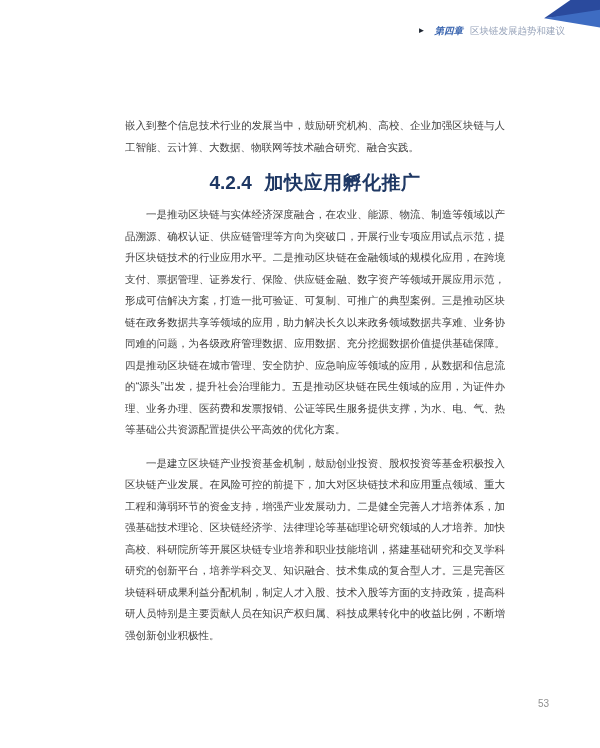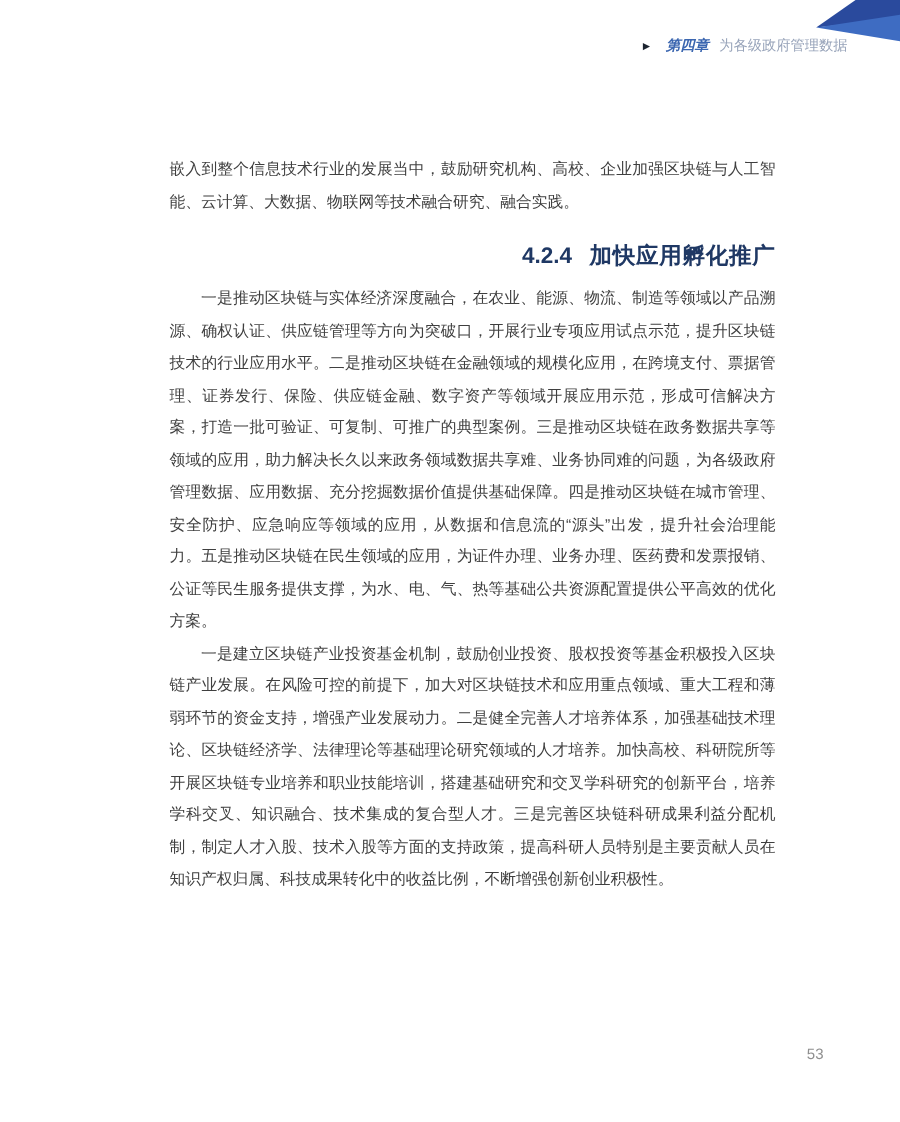--- a/index.html
+++ b/index.html
@@ -65,33 +65,33 @@
     position: absolute;
     left: 113px;
     top: 103px;
     width: 404px;
     color: var(--body_text, #3f3f3f);
     font-size: 10.5px;
     line-height: 21.5px;
     text-align: justify;
   }
   .para {
-    margin: 0;
+    margin: 12px;
   }
   .para.indent {
     text-indent: 21px;
   }
   .section-heading {
-    font-size: 15px;
+    font-size: 19px;
     line-height: 19px;
     color: var(--heading_navy, #1f3864);
     font-weight: bold;
     margin: 15px 0 9px 0;
     letter-spacing: 0.5px;
-    text-align: right;
+    text-align: center;
   }
   .section-heading .h-num {
     margin-right: 7px;
     letter-spacing: 0;
   }
   .page-number {
     position: absolute;
     top: 698px;
     right: 51px;
     font-size: 10px;
@@ -104,21 +104,21 @@
 <div class="page">
 
   <div class="corner-decoration">
     <div class="tri tri-dark"></div>
     <div class="tri tri-light"></div>
   </div>
 
   <div class="header">
     <span class="arrow">►</span>
     <span class="chapter">第四章</span>
-    <span class="chapter-title">为各级政府管理数据</span>
+    <span class="chapter-title">区块链发展趋势和建议</span>
   </div>
 
   <div class="content">
 
     <p class="para">嵌入到整个信息技术行业的发展当中，鼓励研究机构、高校、企业加强区块链与人工智能、云计算、大数据、物联网等技术融合研究、融合实践。</p>
 
     <h2 class="section-heading">
       <span class="h-num">4.2.4</span>
       <span class="h-title">加快应用孵化推广</span>
     </h2>

